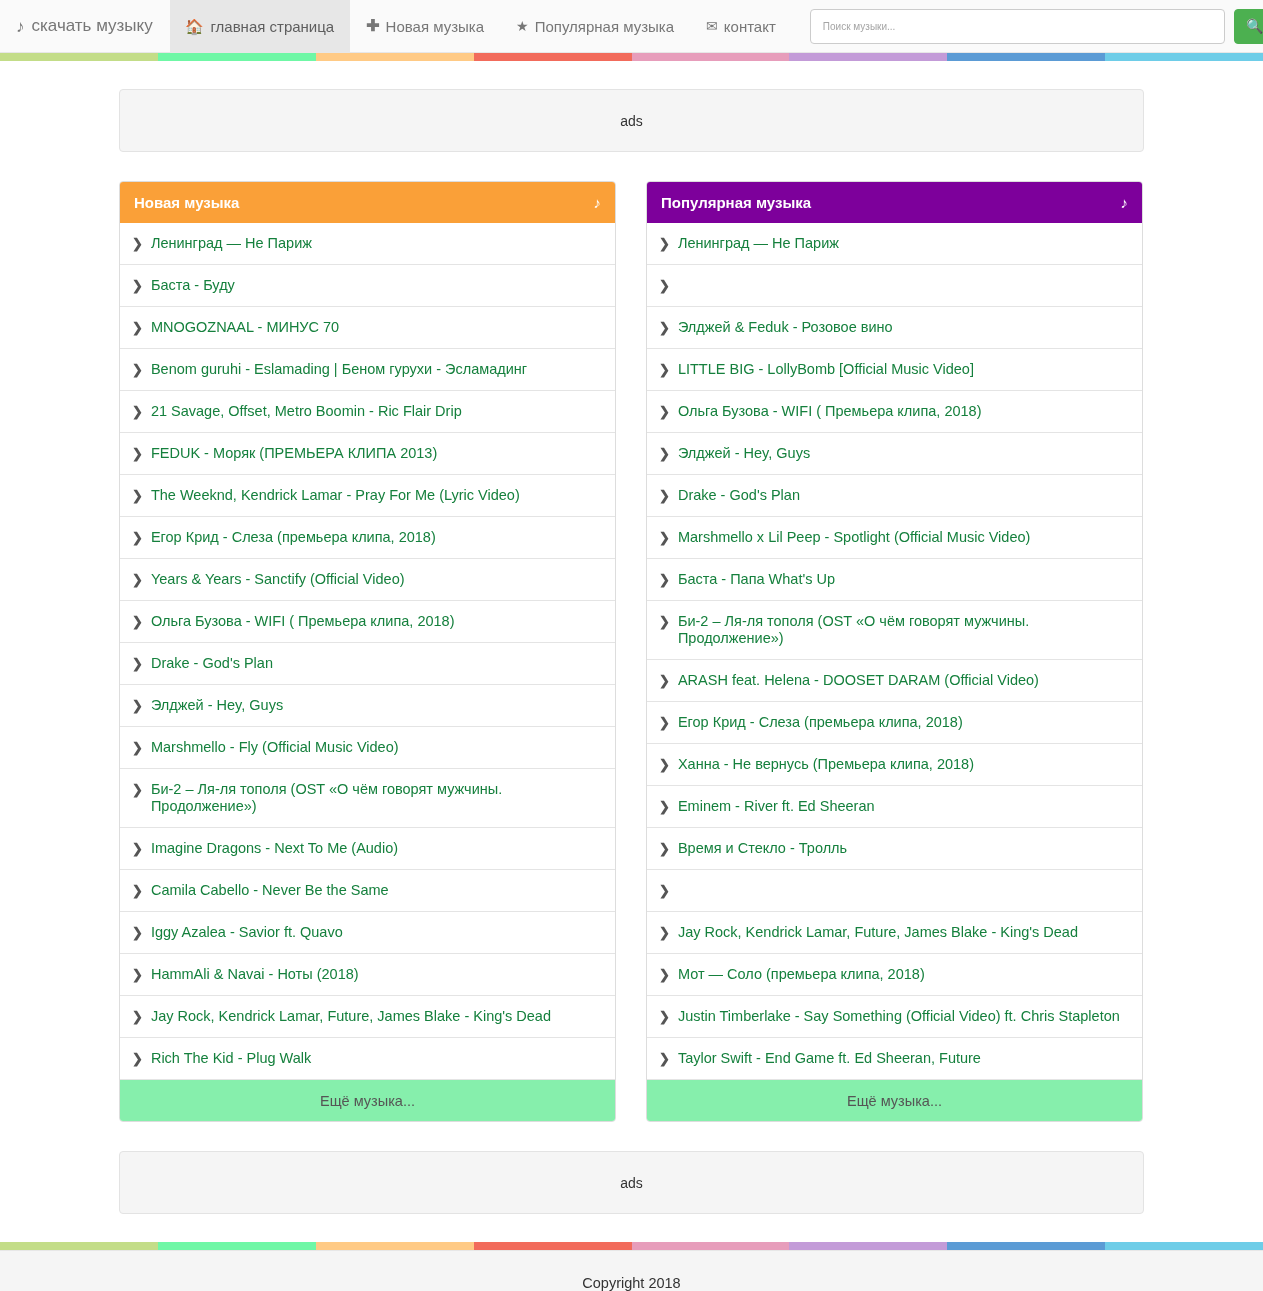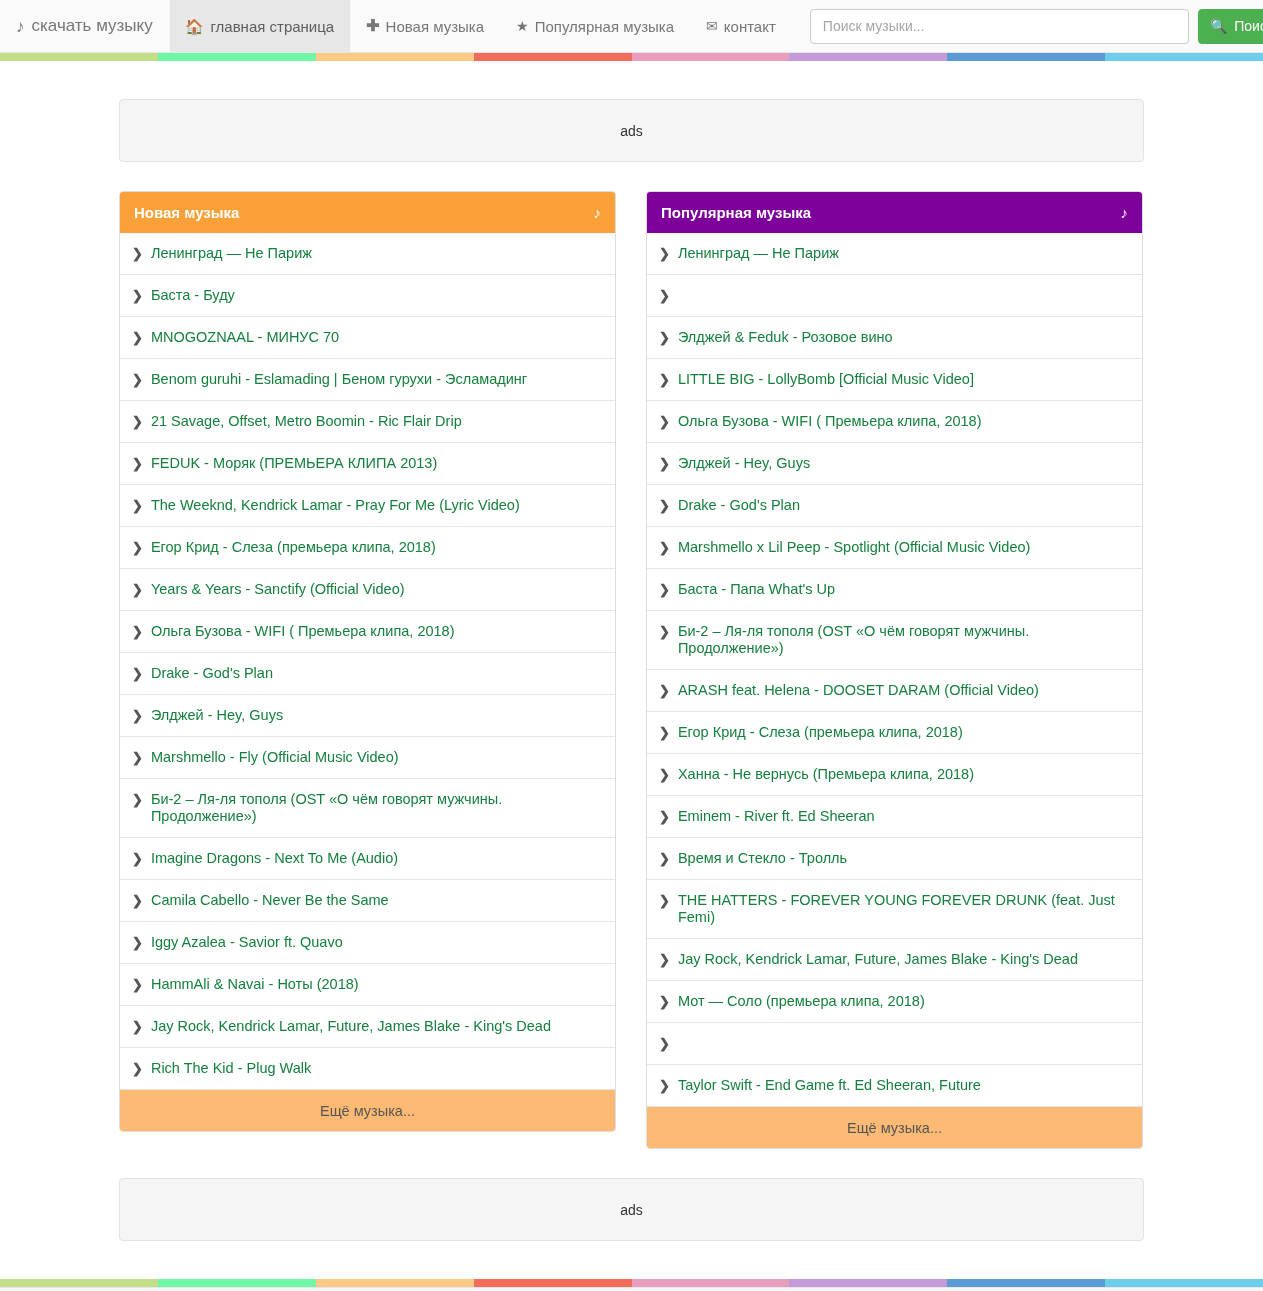--- a/index.html
+++ b/index.html
@@ -50,26 +50,26 @@
   .nav-item .ico.home { font-size: 15px; }
   .nav-item .ico.plus { font-size: 16px; font-weight: bold; }
 
   .search-area {
     display: flex;
     align-items: center;
     margin-left: 18px;
     padding-right: 18px;
   }
   .search-input {
-    width: 379px;
+    width: 415px;
     height: 35px;
     border: 1px solid #ccc;
     border-radius: 4px;
     padding: 0 12px;
-    font-size: 14px;
+    font-size: 10px;
     color: #555;
     font-family: "Liberation Sans", sans-serif;
     outline: none;
     background: #fff;
   }
   .search-input::placeholder { color: #a5a5a5; }
   .search-btn {
     height: 35px;
     margin-left: 9px;
     padding: 0 14px 0 12px;
@@ -85,21 +85,21 @@
     gap: 6px;
     white-space: nowrap;
   }
   .search-btn .mag { font-size: 14px; }
 
   
   .stripe { display: flex; height: 8px; width: 100%; }
   .stripe span { height: 100%; }
 
   
-  .container { width: 1025px; margin: 12px auto; padding-top: 26px; }
+  .container { width: 1025px; margin: 2px auto; padding-top: 26px; }
 
   .ads-box {
     background: #f5f5f5;
     border: 1px solid #e3e3e3;
     border-radius: 4px;
     height: 63px;
     display: flex;
     align-items: center;
     justify-content: center;
     color: #333;
@@ -146,21 +146,21 @@
     color: #555555;
     font-size: 13px;
     font-weight: bold;
     line-height: 17px;
     flex: none;
   }
   .list li .txt { color: #15803d; text-decoration: none; }
 
   .panel-footer {
     border-top: 1px solid #e4e4e4;
-    background: #fdba74;
+    background: #86efac;
     height: 42px;
     display: flex;
     align-items: center;
     justify-content: center;
     font-size: 14.5px;
     color: #555555;
     text-decoration: none;
   }
 
   .ads-bottom-wrap { margin-top: 29px; padding-bottom: 26px; }
@@ -381,32 +381,32 @@
             <li>
               <span class="chev">❯</span>
               <a class="txt" href="#">Eminem - River ft. Ed Sheeran</a>
             </li>
             <li>
               <span class="chev">❯</span>
               <a class="txt" href="#">Время и Стекло - Тролль</a>
             </li>
             <li>
               <span class="chev">❯</span>
-              <a class="txt" href="#">THE HATTERS - FOREVER YOUNG FOREVER DRUNK (feat. Just Femi)</a>
             </li>
             <li>
               <span class="chev">❯</span>
               <a class="txt" href="#">Jay Rock, Kendrick Lamar, Future, James Blake - King's Dead</a>
             </li>
             <li>
               <span class="chev">❯</span>
               <a class="txt" href="#">Мот — Соло (премьера клипа, 2018)</a>
             </li>
             <li>
               <span class="chev">❯</span>
+              <a class="txt" href="#">Justin Timberlake - Say Something (Official Video) ft. Chris Stapleton</a>
             </li>
             <li>
               <span class="chev">❯</span>
               <a class="txt" href="#">Taylor Swift - End Game ft. Ed Sheeran, Future</a>
             </li>
           </ul>
         <a class="panel-footer" href="#">Ещё музыка...</a>
       </div>
     </div>
 

